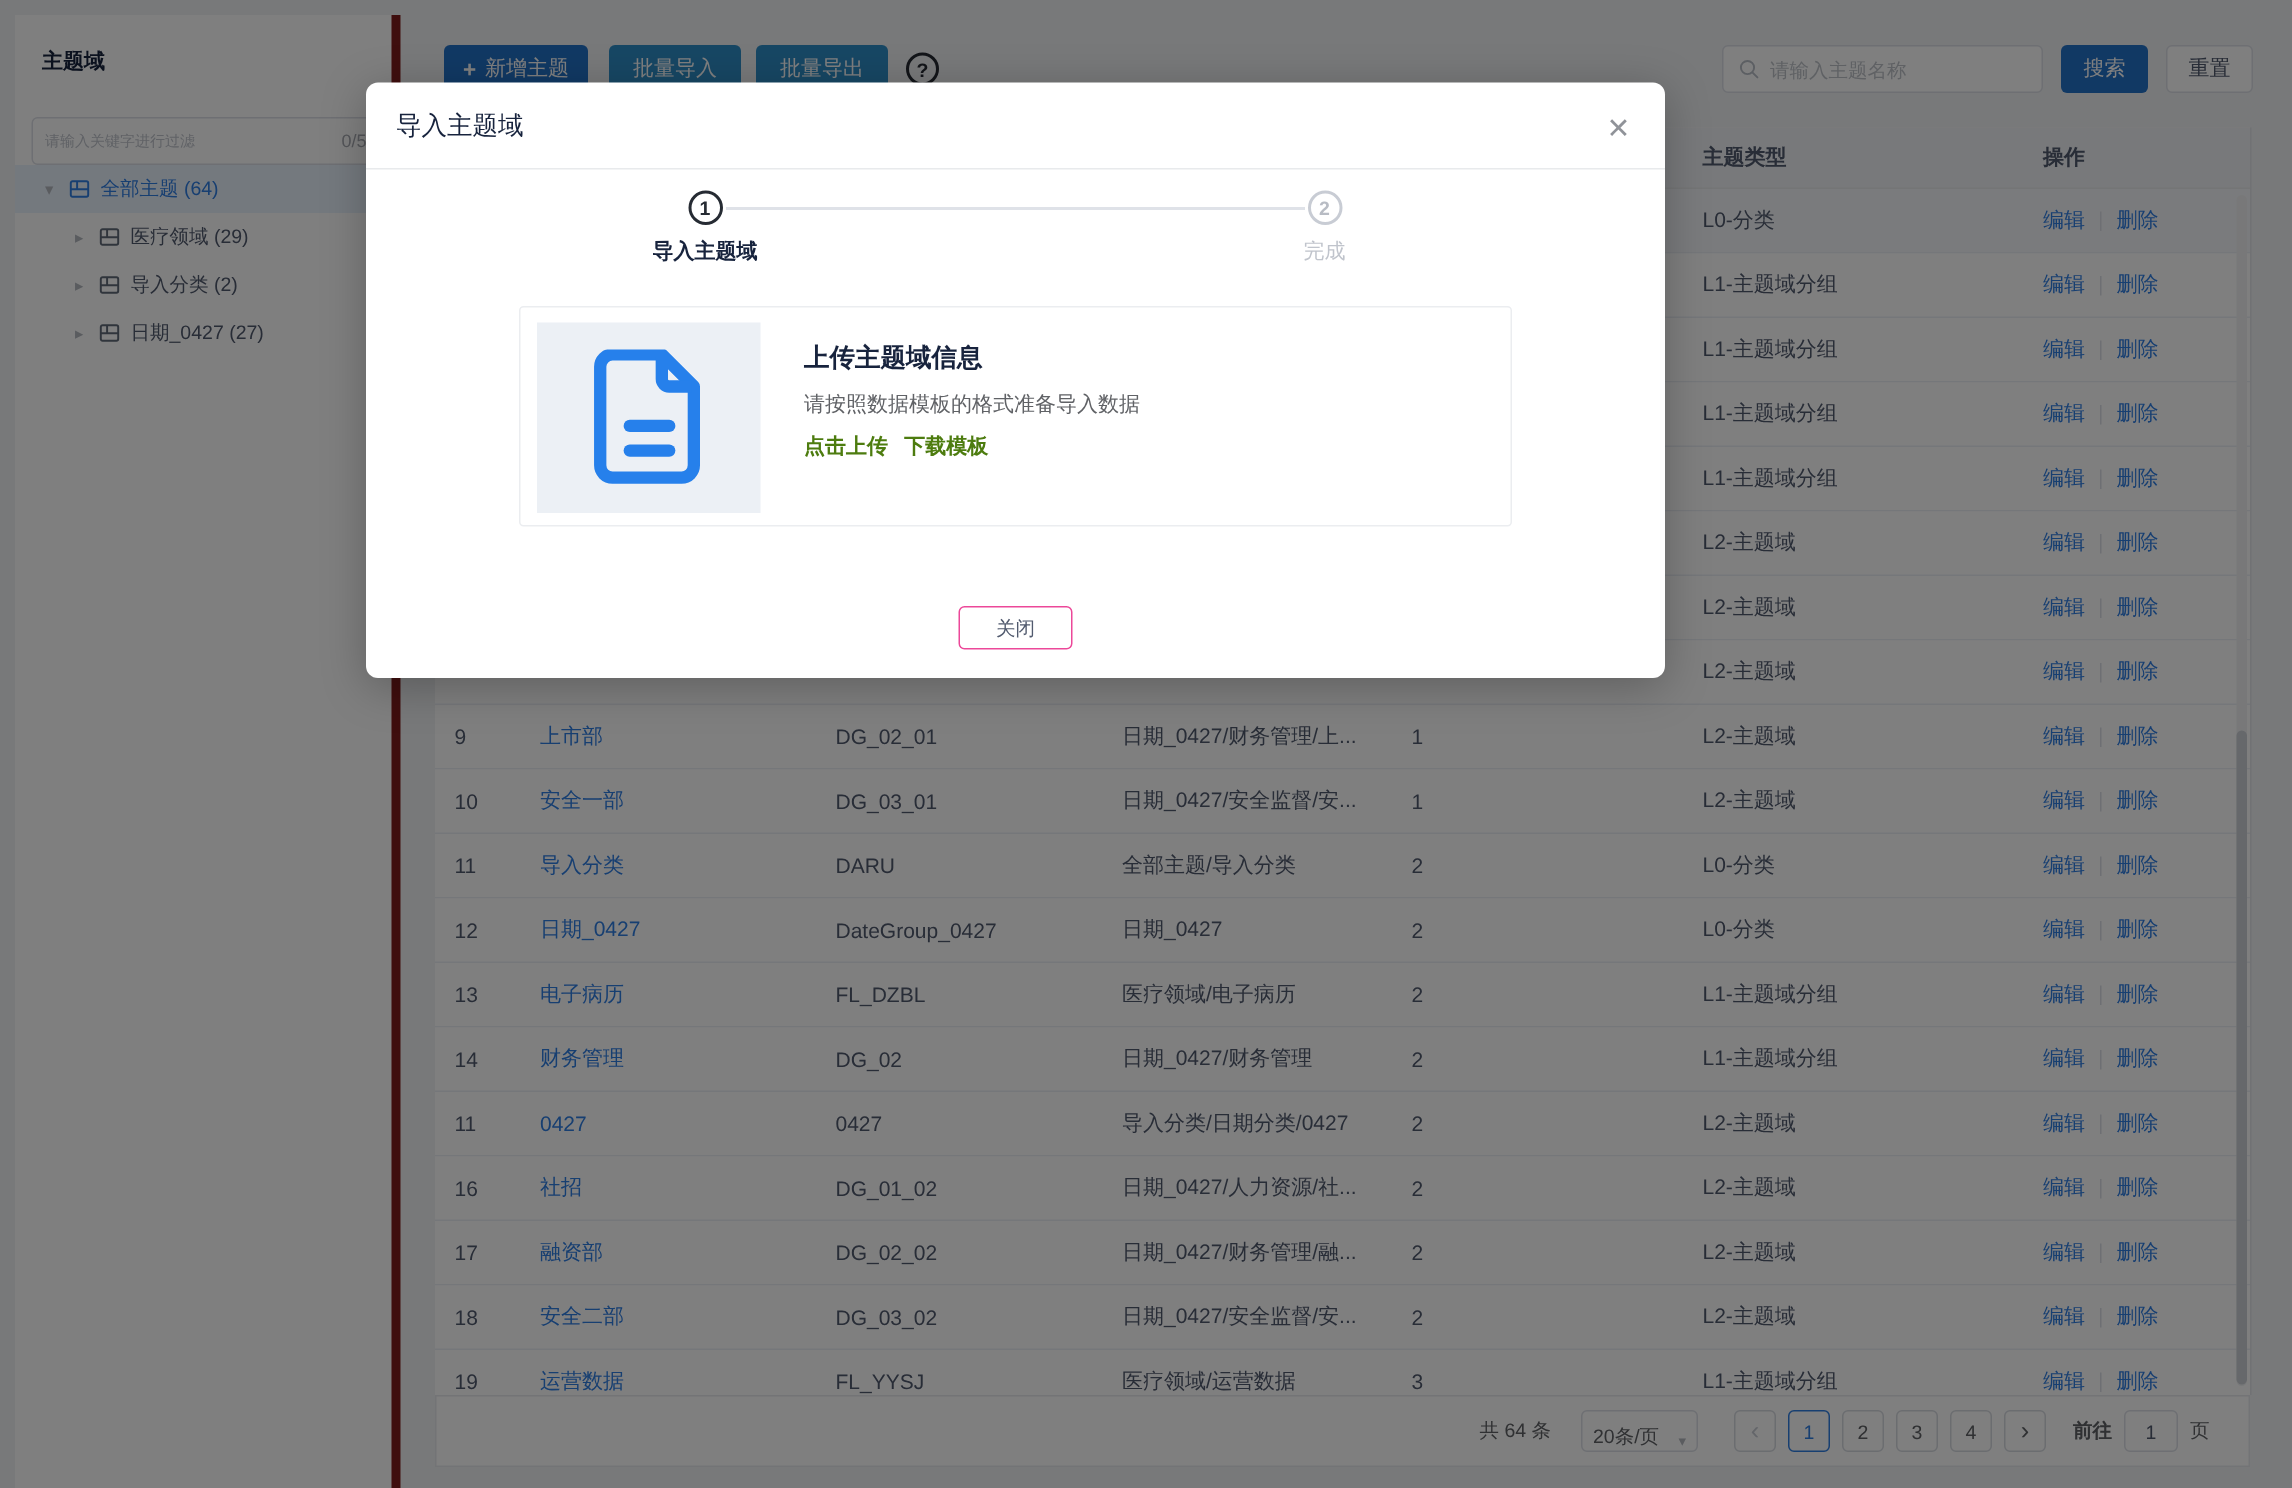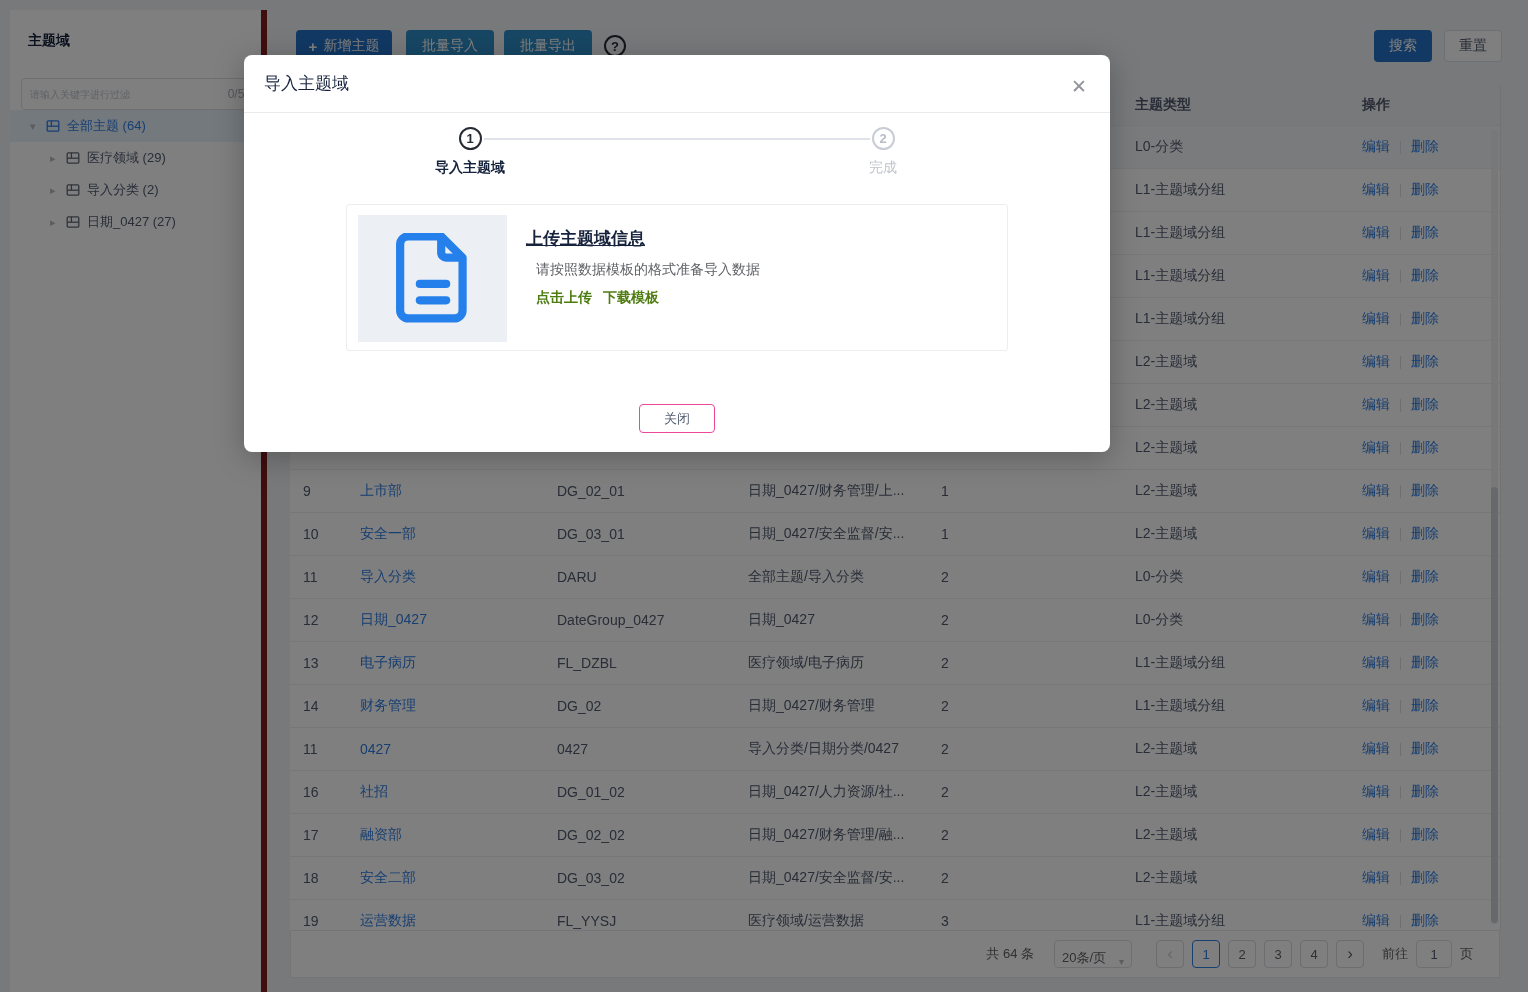--- a/index.html
+++ b/index.html
@@ -81,21 +81,21 @@
   .pg-select { width:78px; height:28px; border:1px solid #dcdfe6; border-radius:4px; background:#fff;
                display:flex; align-items:flex-end; justify-content:space-between; padding:0 7px;
                cursor:pointer; margin-right:16px; }
   .pg-select .chev { font-size:10px; color:#b4b8bf; }
   .pg-btn { min-width:28px; height:28px; border:1px solid #d7dae0; border-radius:4px; background:#fff;
             display:flex; align-items:center; justify-content:center; font-size:13px; color:#606266;
             cursor:pointer; }
   .pg-btn.arrow { font-size:17px; line-height:1; padding-bottom:2px; }
   .pg-btn.disabled { color:#c8ccd4; }
   .pg-btn.active { border-color:#2f7ee3; color:#2f7ee3; }
-  .goto-label { margin-left:10px; }
+  .goto-label { margin-left:10px;font-weight:bold; }
   .goto-input { width:36px; height:28px; border:1px solid #dcdfe6; border-radius:4px; text-align:center;
                 font-size:13px; color:#515a6e; font-family:inherit; outline:none; }
 
   
   .overlay { position:absolute; inset:0; background:rgba(0,0,0,0.5); z-index:10; }
   .modal { position:absolute; left:244px; top:55px; width:866px; height:397px; background:#fff;
            border-radius:8px; z-index:20; box-shadow:0 6px 30px rgba(0,0,0,.25); }
   .m-head { height:58px; border-bottom:1px solid #e8eaec; display:flex; align-items:center;
             padding:0 20px; }
   .m-title { font-size:17px; color:#17233d; }
@@ -113,21 +113,21 @@
   .step.active .slabel { color:#17233d; font-weight:bold; }
   .step.pending .circ { border:2px solid #c8ccd4; color:#b8bcc4; }
   .step.pending .slabel { color:#c0c4cc; }
   .step1 { left:166px; top:72px; }
   .step2 { left:579px; top:72px; }
 
   .upload-card { position:absolute; left:102px; top:149px; width:662px; height:147px;
                  border:1px solid #ebedf0; border-radius:3px; background:#fff; }
   .up-tile { position:absolute; left:11px; top:10px; width:149px; height:127px; background:#ecf0f5;
              display:flex; align-items:center; justify-content:center; }
-  .up-title { position:absolute; left:179px; top:22px; font-size:17px; font-weight:bold; color:#17233d;text-decoration:underline; }
+  .up-title { position:absolute; left:189px; top:22px; font-size:17px; font-weight:bold; color:#17233d; }
   .up-desc  { position:absolute; left:189px; top:56px; font-size:14px; color:#606266; }
   .up-links { position:absolute; left:189px; top:84px; font-size:14px; font-weight:bold; color:#4d7c0f; }
   .up-links span { cursor:pointer; }
   .up-links .lk2 { margin-left:7px; }
 
   .m-foot-btn { position:absolute; left:395px; top:349px; width:76px; height:29px; background:#fff;
                 border:1px solid #ec4899; border-radius:4px; color:#515a6e; font-size:13px;
                 display:flex; align-items:center; justify-content:center; cursor:pointer;
                 font-family:inherit; }
 </style>
@@ -197,20 +197,27 @@
   <button class="btn btn-imp">
     <span>批量导入</span>
   </button>
   <button class="btn btn-exp">
     <span>批量导出</span>
   </button>
   <button class="help">
     <span>?</span>
   </button>
 
+  <div class="search-box">
+    <svg width="14" height="14" viewBox="0 0 14 14">
+      <circle cx="6" cy="6" r="4.4" fill="none" stroke="#b9bec7" stroke-width="1.3"></circle>
+      <line x1="9.4" y1="9.4" x2="12.6" y2="12.6" stroke="#b9bec7" stroke-width="1.3" stroke-linecap="round"></line>
+    </svg>
+    <input type="text" placeholder="请输入主题名称" style="">
+  </div>
   <button class="btn btn-search">
     <span>搜索</span>
   </button>
   <button class="btn-reset">
     <span>重置</span>
   </button>
 
   <div class="table-card">
     <div class="t-head" id="thead">
         <div class="c0"></div>

